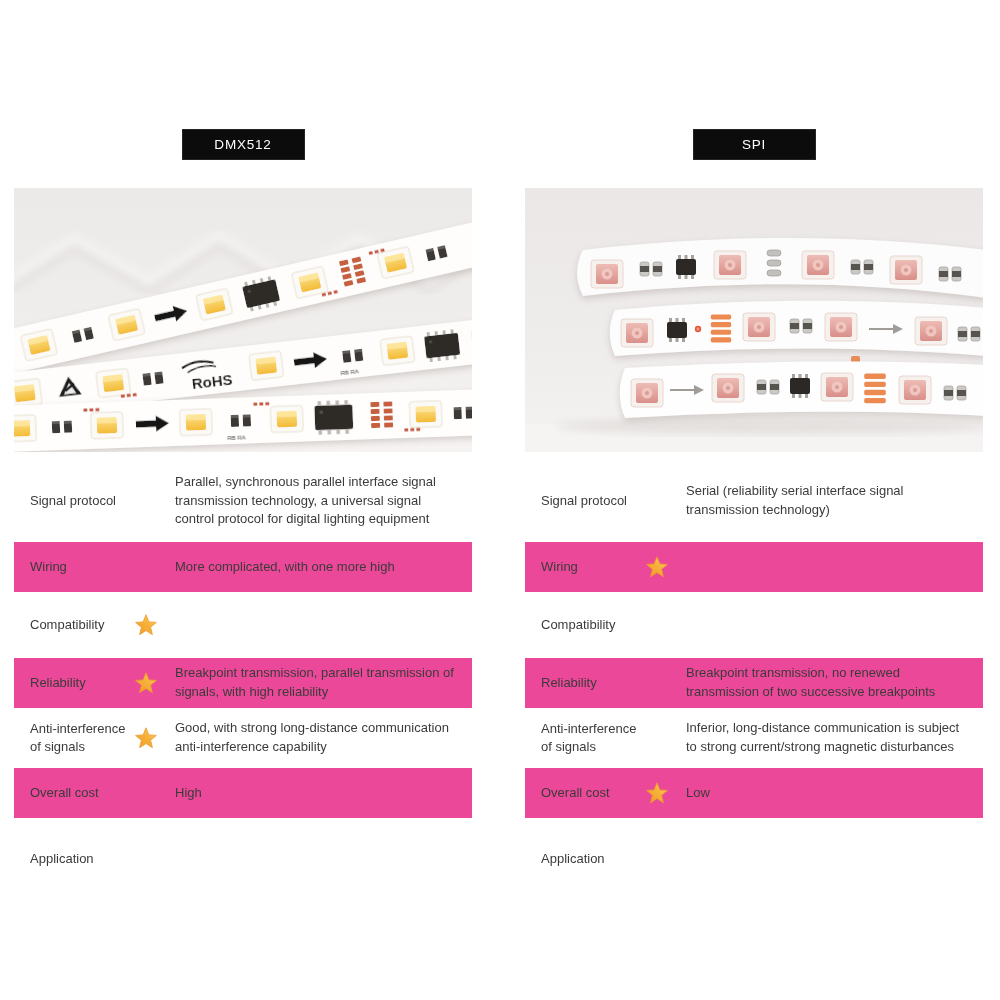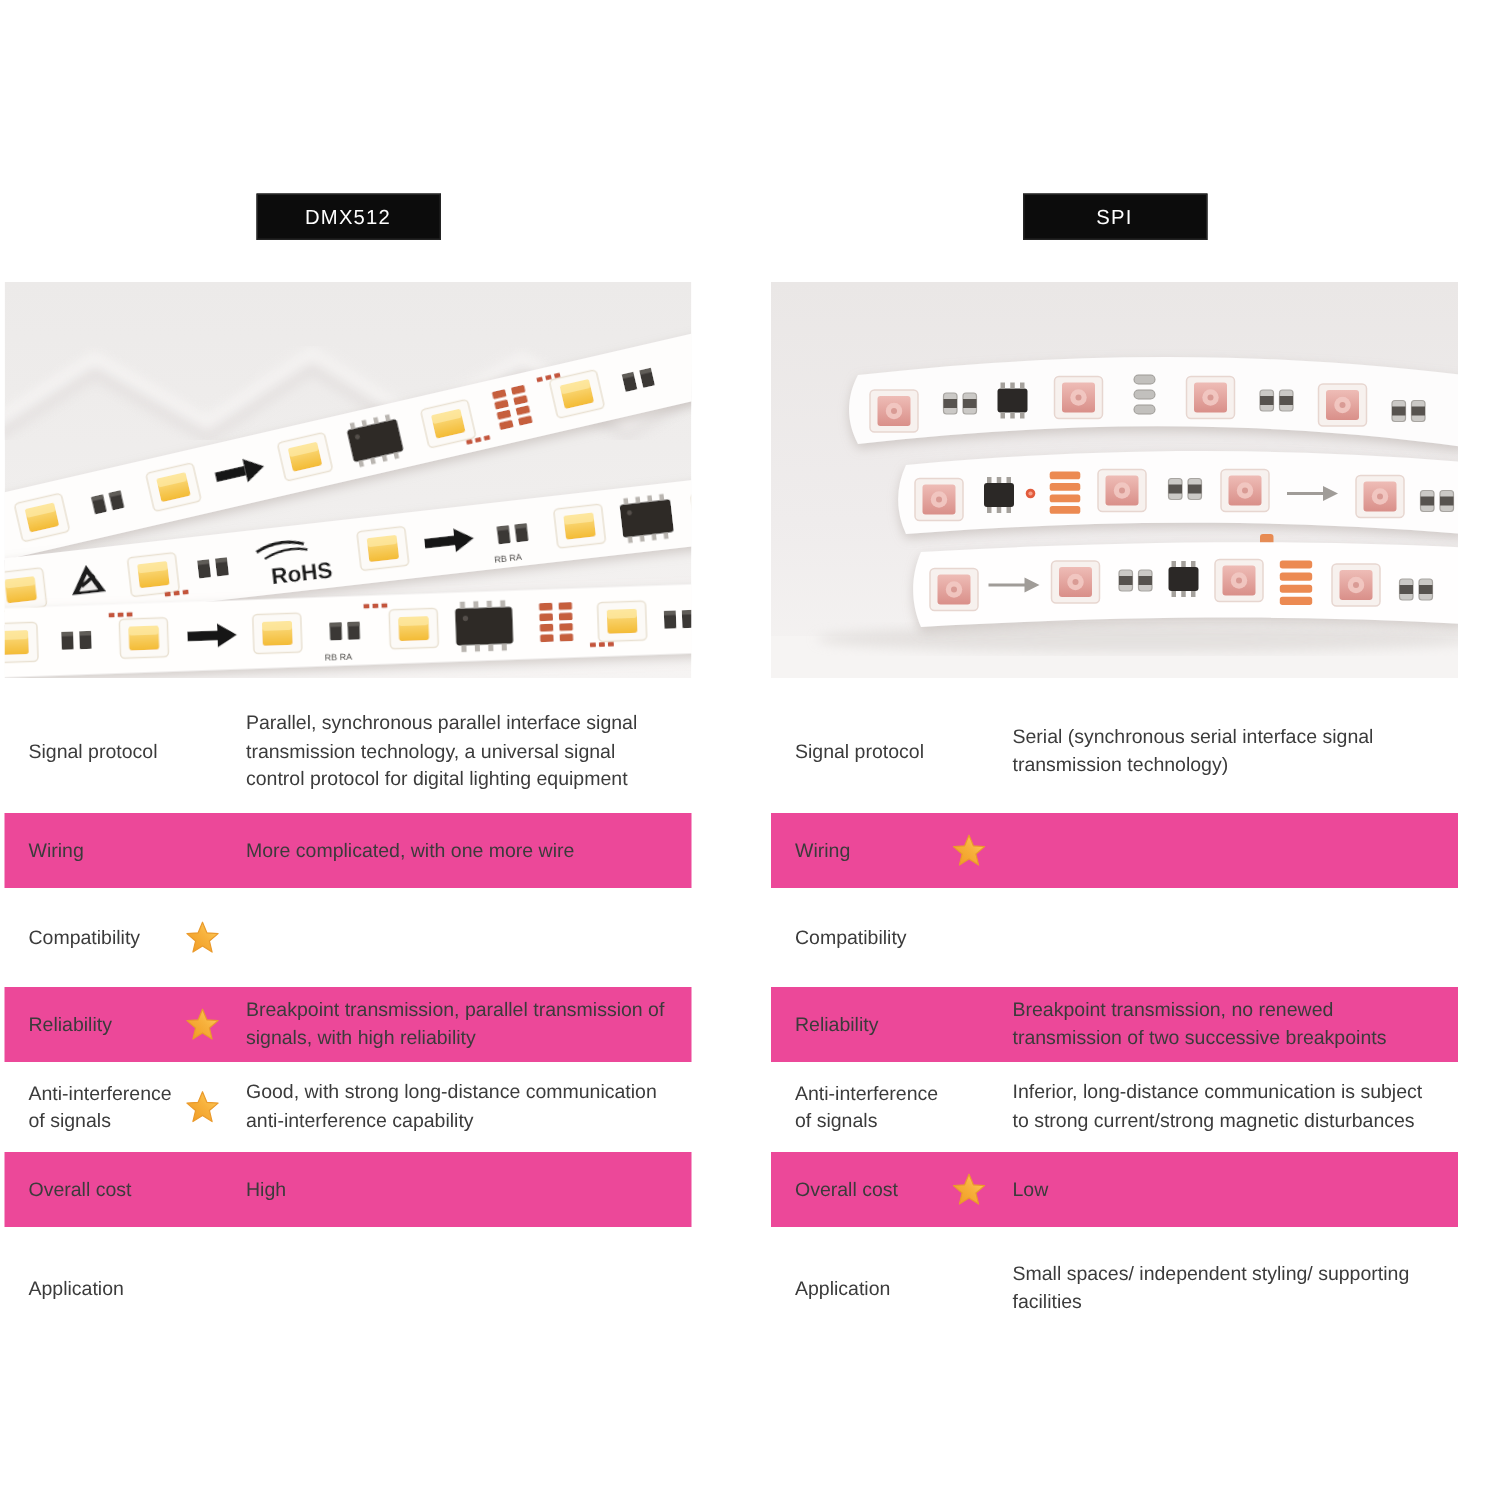--- a/index.html
+++ b/index.html
@@ -2,21 +2,21 @@
 <html><head>
 <meta charset="utf-8">
 <style>
   html,body{margin:0;padding:0;background:#ffffff;}
   body{
     width:1000px;height:1000px;
     font-family:"Liberation Sans", sans-serif;
     color:#3b3b3b;
     -webkit-font-smoothing:antialiased;
   }
-  .page{display:flex;gap:53px;padding:0 28px;box-sizing:border-box;width:1000px;justify-content:flex-end;}
+  .page{display:flex;gap:53px;padding:0 14px;box-sizing:border-box;width:1000px;}
   .col{width:458px;flex:none;}
   .badge{
     margin:129px auto 0;
     min-width:123px;height:31px;box-sizing:border-box;
     background:#0c0c0c;color:#ffffff;
     display:flex;align-items:center;justify-content:center;
     font-size:13.5px;font-weight:500;letter-spacing:0.8px;
     border:1px solid #242424;
     width:123px;
   }
@@ -234,21 +234,21 @@
 
     <div class="table">
       <div class="row h82">
         <div class="label">Signal protocol</div>
         <div class="star-slot"></div>
         <div class="value">Parallel, synchronous parallel interface signal transmission technology, a universal signal control protocol for digital lighting equipment</div>
       </div>
       <div class="row h50 shaded">
         <div class="label">Wiring</div>
         <div class="star-slot"></div>
-        <div class="value">More complicated, with one more wire</div>
+        <div class="value">More complicated, with one more high</div>
       </div>
       <div class="row h66">
         <div class="label">Compatibility</div>
         <div class="star-slot">
           <svg width="22" height="22" viewBox="0 0 22 22">
             <polygon points="11,0.8 13.9,7.9 21.4,8.4 15.6,13.3 17.4,20.7 11,16.6 4.6,20.7 6.4,13.3 0.6,8.4 8.1,7.9" fill="url(#gStar)" stroke="#ea9a2c" stroke-width="0.8" stroke-linejoin="round"></polygon>
           </svg>
         </div>
       </div>
       <div class="row h50 shaded">
@@ -330,21 +330,21 @@
         <use href="#padO4" transform="translate(350,200) scale(0.9)"></use>
         <use href="#ledP" transform="translate(390,202)"></use>
         <use href="#resS" transform="translate(430,205)"></use>
       </svg>
     </div>
 
     <div class="table">
       <div class="row h82">
         <div class="label">Signal protocol</div>
         <div class="star-slot"></div>
-        <div class="value">Serial (synchronous serial interface signal transmission technology)</div>
+        <div class="value">Serial (reliability serial interface signal transmission technology)</div>
       </div>
       <div class="row h50 shaded">
         <div class="label">Wiring</div>
         <div class="star-slot">
           <svg width="22" height="22" viewBox="0 0 22 22">
             <polygon points="11,0.8 13.9,7.9 21.4,8.4 15.6,13.3 17.4,20.7 11,16.6 4.6,20.7 6.4,13.3 0.6,8.4 8.1,7.9" fill="url(#gStar)" stroke="#ea9a2c" stroke-width="0.8" stroke-linejoin="round"></polygon>
           </svg>
         </div>
       </div>
       <div class="row h66">
@@ -366,18 +366,17 @@
         <div class="star-slot">
           <svg width="22" height="22" viewBox="0 0 22 22">
             <polygon points="11,0.8 13.9,7.9 21.4,8.4 15.6,13.3 17.4,20.7 11,16.6 4.6,20.7 6.4,13.3 0.6,8.4 8.1,7.9" fill="url(#gStar)" stroke="#ea9a2c" stroke-width="0.8" stroke-linejoin="round"></polygon>
           </svg>
         </div>
         <div class="value">Low</div>
       </div>
       <div class="row h82">
         <div class="label">Application</div>
         <div class="star-slot"></div>
-        <div class="value">Small spaces/ independent styling/ supporting facilities</div>
       </div>
     </div>
   </div>
 
 </div>
 
 </body></html>

